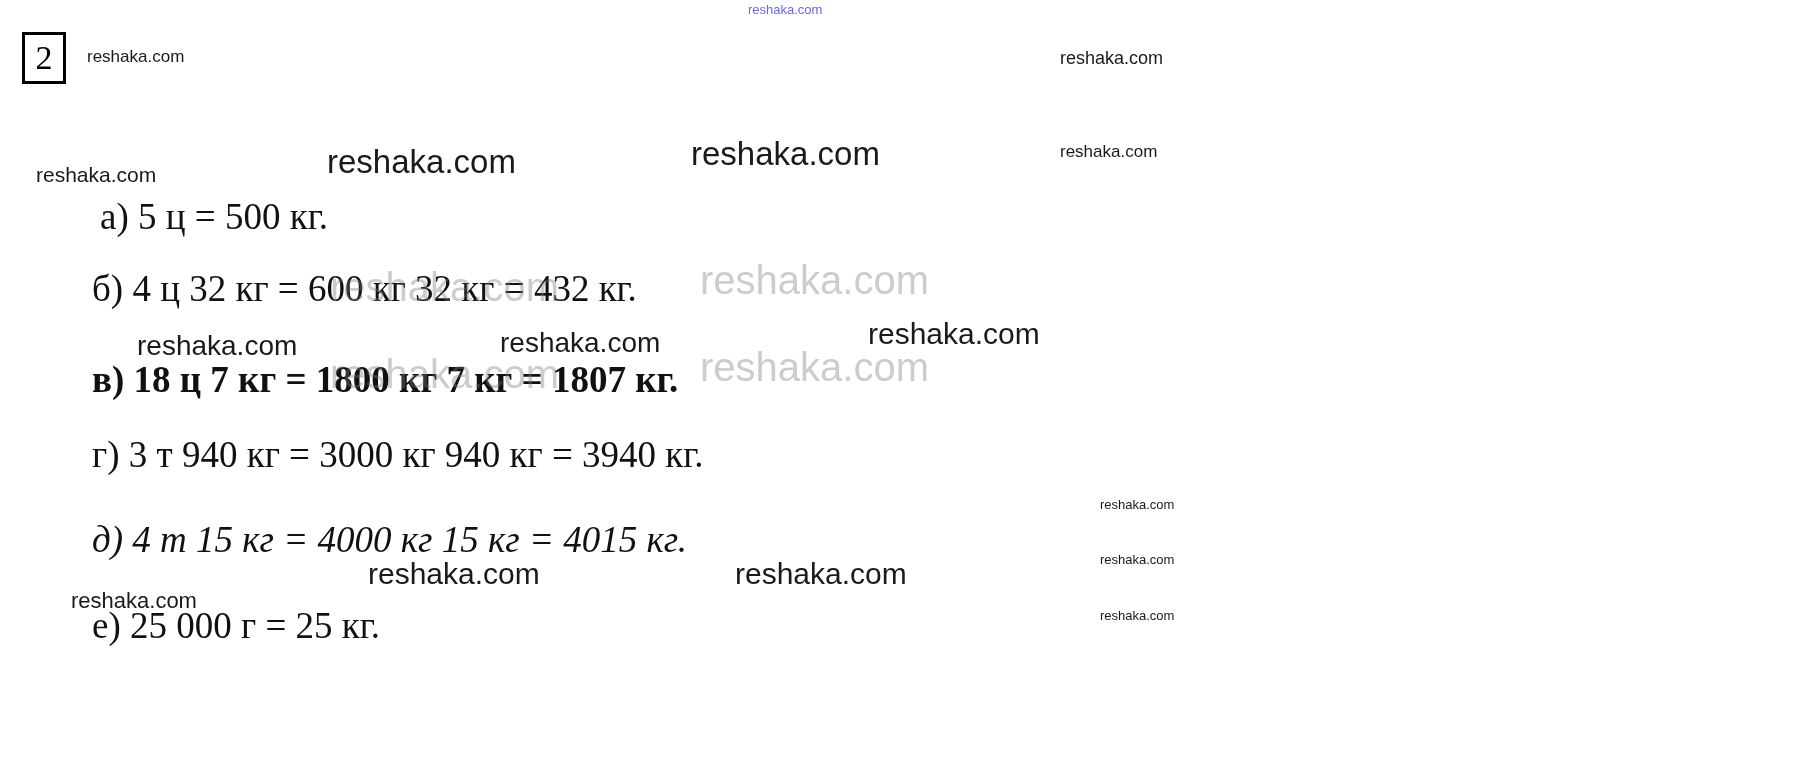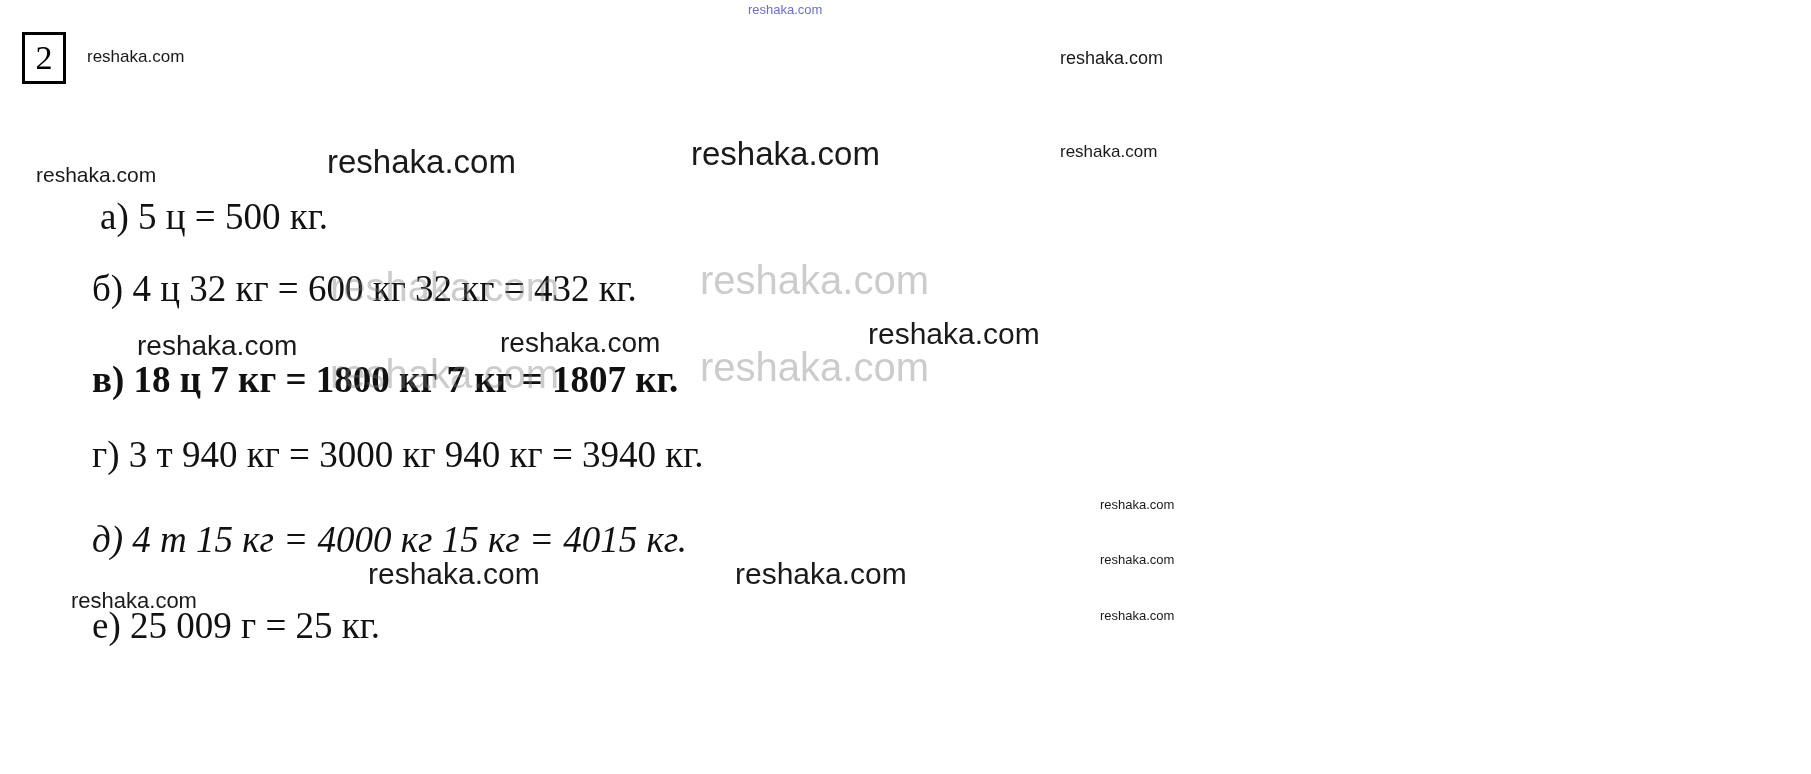--- a/index.html
+++ b/index.html
@@ -78,21 +78,21 @@
   <div class="task-number">
     <span>2</span>
   </div>
 
   <div class="solution">
     <div class="line" style="left:100px; top:195px;">а) 5 ц = 500 кг.</div>
     <div class="line" style="left:92px; top:267px;">б) 4 ц 32 кг = 600 кг 32 кг = 432 кг.</div>
     <div class="line" style="left:92px; top:358px;font-weight:bold;">в) 18 ц 7 кг = 1800 кг 7 кг = 1807 кг.</div>
     <div class="line" style="left:92px; top:433px;">г) 3 т 940 кг = 3000 кг 940 кг = 3940 кг.</div>
     <div class="line" style="left:92px; top:518px;font-style:italic;">д) 4 т 15 кг = 4000 кг 15 кг = 4015 кг.</div>
-    <div class="line" style="left:92px; top:604px;">е) 25 009 г = 25 кг.</div>
+    <div class="line" style="left:92px; top:604px;">е) 25 000 г = 25 кг.</div>
   </div>
 
   <div id="watermark-layer">
       <div class="wm wm-blue" style="left: 748px; top: 2px; font-size: 13px;">reshaka.com</div>
       <div class="wm wm-dark" style="left: 87px; top: 47px; font-size: 17px;">reshaka.com</div>
       <div class="wm wm-dark" style="left: 1060px; top: 48px; font-size: 18px;">reshaka.com</div>
       <div class="wm wm-dark" style="left: 1060px; top: 142px; font-size: 17px;">reshaka.com</div>
       <div class="wm wm-dark" style="left: 36px; top: 163px; font-size: 21px;">reshaka.com</div>
       <div class="wm wm-dark" style="left: 327px; top: 143px; font-size: 33px;">reshaka.com</div>
       <div class="wm wm-dark" style="left: 691px; top: 135px; font-size: 33px;">reshaka.com</div>

